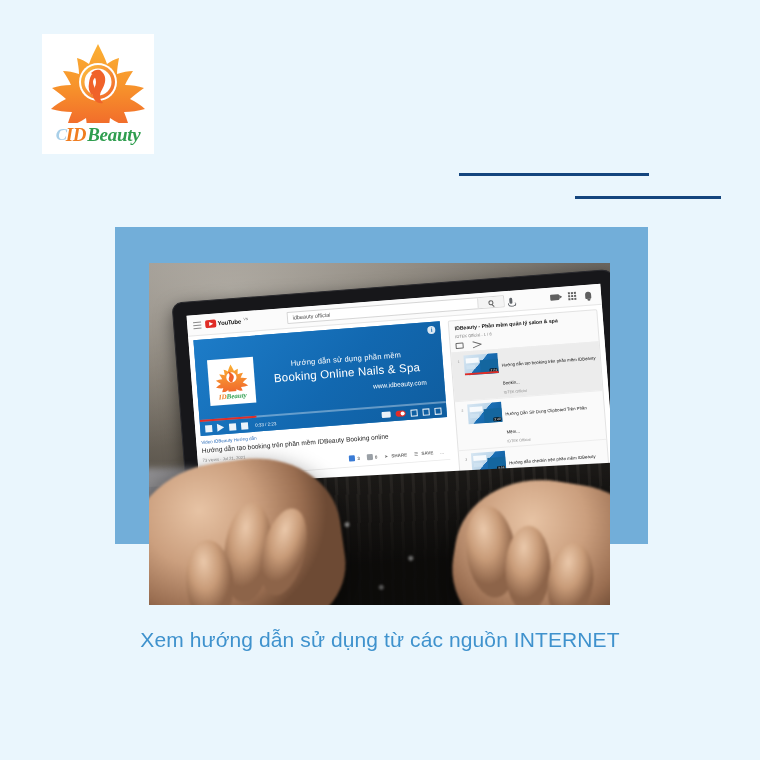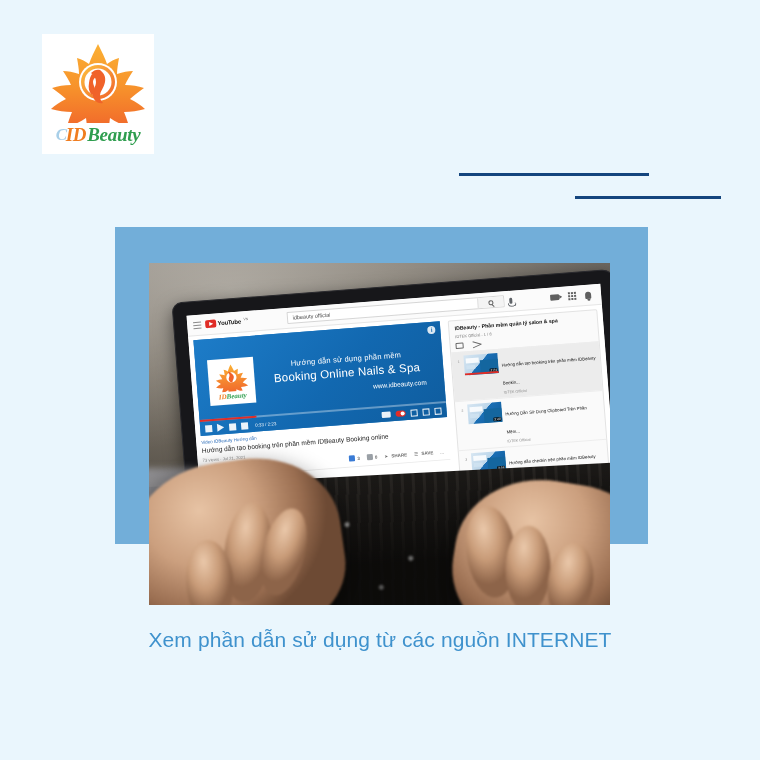--- a/index.html
+++ b/index.html
@@ -532,15 +532,15 @@
       <span class="finger" style="left:62%;top:30%;width:20%;height:50%;transform:rotate(22deg)"></span>
       <span class="finger" style="left:24%;top:42%;width:22%;height:48%;transform:rotate(4deg)"></span>
     </div>
     <div class="hand hand-right">
       <span class="finger" style="left:6%;top:20%;width:24%;height:54%;transform:rotate(-16deg)"></span>
       <span class="finger" style="left:26%;top:28%;width:22%;height:50%;transform:rotate(-8deg)"></span>
       <span class="finger" style="left:48%;top:34%;width:22%;height:46%;transform:rotate(-2deg)"></span>
     </div>
   </div>
 
-  <div class="caption">Xem phần dẫn sử dụng từ các nguồn INTERNET</div>
+  <div class="caption">Xem hướng dẫn sử dụng từ các nguồn INTERNET</div>
 
 </div>
 
 </body></html>

